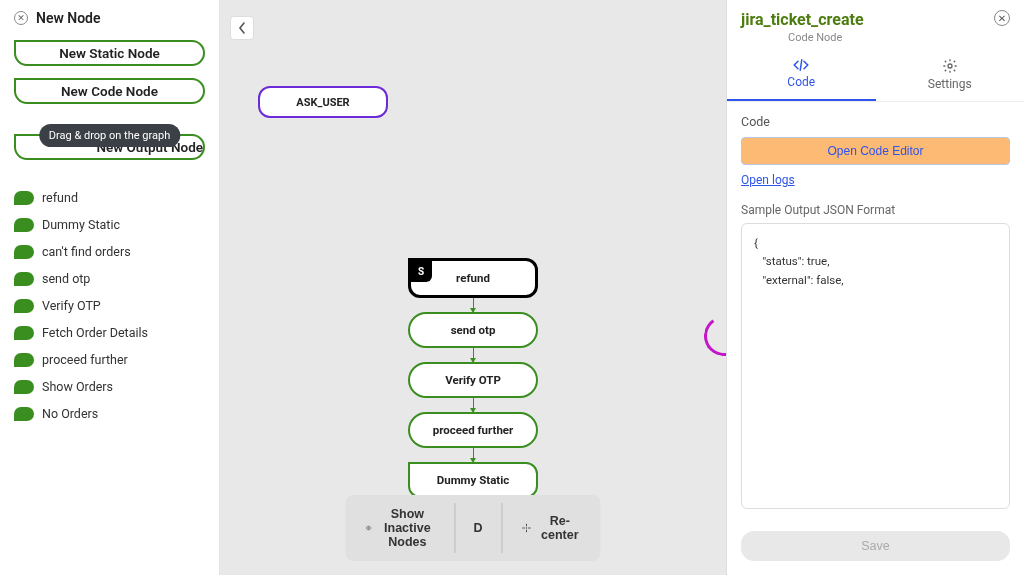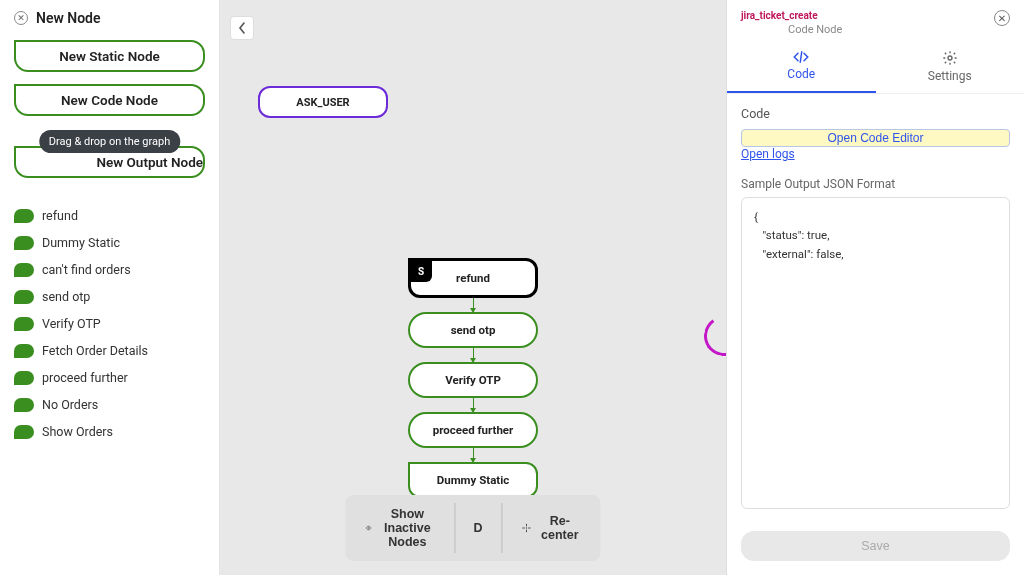--- a/index.html
+++ b/index.html
@@ -4,21 +4,21 @@
 <style>
   * { box-sizing: border-box; margin: 0; padding: 0; }
   html, body { width: 1024px; height: 575px; font-family: -apple-system, BlinkMacSystemFont, "Segoe UI", Roboto, Arial, sans-serif; overflow: hidden; background: #fff; }
   .app { display: flex; width: 100%; height: 100%; }
 
   
   .sidebar { width: 220px; height: 100%; background: #fff; border-right: 1px solid #e5e5e5; padding: 10px 14px; display: flex; flex-direction: column; }
   .sidebar-header { display: flex; align-items: center; gap: 8px; margin-bottom: 14px; }
   .close-x { width: 14px; height: 14px; border: 1px solid #888; border-radius: 50%; display: flex; align-items: center; justify-content: center; font-size: 9px; color: #666; line-height: 1; }
   .sidebar-title { font-size: 14px; font-weight: 600; color: #222; }
-  .new-btn { width: 100%; height: 32px; border: 2.5px solid #3A8E1F; border-radius: 14px; border-top-left-radius: 0; background: #fff; display: flex; align-items: center; justify-content: center; font-size: 13.5px; font-weight: 600; color: #222; margin-bottom: 12px; cursor: pointer; }
+  .new-btn { width: 100%; height: 26px; border: 2.5px solid #3A8E1F; border-radius: 14px; border-top-left-radius: 0; background: #fff; display: flex; align-items: center; justify-content: center; font-size: 13.5px; font-weight: 600; color: #222; margin-bottom: 12px; cursor: pointer; }
   .tooltip-wrap { position: relative; }
   .tooltip { position: absolute; left: 50%; transform: translateX(-50%); top: 46px; background: #3b3f46; color: #fff; font-size: 11px; padding: 5px 10px; border-radius: 14px; white-space: nowrap; z-index: 5; }
   .node-list { margin-top: 18px; display: flex; flex-direction: column; gap: 12px; }
   .node-item { display: flex; align-items: center; gap: 8px; cursor: grab; }
   .leaf { width: 20px; height: 14px; background: #3A8E1F; border-radius: 7px 7px 7px 0; }
   .node-item span { font-size: 12.5px; color: #333; }
 
   
   .canvas { flex: 1; position: relative; background: #e8e8e8; overflow: hidden; }
   .caret-back { position: absolute; top: 16px; left: 10px; width: 24px; height: 24px; background: #fff; border: 1px solid #ddd; border-radius: 4px; display: flex; align-items: center; justify-content: center; font-size: 13px; color: #555; cursor: pointer; }
@@ -30,29 +30,29 @@
   .conn { width: 1px; height: 14px; background: #3A8E1F; position: relative; }
   .conn::after { content: ""; position: absolute; bottom: -1px; left: -3px; border-left: 3.5px solid transparent; border-right: 3.5px solid transparent; border-top: 5px solid #3A8E1F; }
   .pink-arc { position: absolute; top: 316px; right: -18px; width: 40px; height: 40px; border: 3px solid #C417C8; border-radius: 50%; border-right-color: transparent; border-top-color: transparent; transform: rotate(10deg); }
   .canvas-toolbar { position: absolute; bottom: 14px; left: 50%; transform: translateX(-50%); display: flex; gap: 11px; background: #e0e0e0; padding: 8px 12px; border-radius: 8px; }
   .tb-btn { display: flex; align-items: center; gap: 8px; background: transparent; border: none; font-size: 12.5px; font-weight: 600; color: #333; cursor: pointer; padding: 4px 8px; }
   .tb-sep { width: 1px; background: #bbb; }
 
   
   .right-panel { width: 298px; height: 100%; background: #fff; border-left: 1px solid #ddd; display: flex; flex-direction: column; box-shadow: -2px 0 6px rgba(0,0,0,0.06); }
   .rp-header { padding: 10px 14px 4px; display: flex; justify-content: space-between; align-items: flex-start; }
-  .rp-title { font-size: 10px; font-weight: 700; color: #be185d; }
+  .rp-title { font-size: 16px; font-weight: 700; color: #4d7c0f; }
   .rp-sub { font-size: 11px; color: #888; margin-top: 2px; margin-left: 47px; }
   .rp-close { width: 16px; height: 16px; border: 1px solid #888; border-radius: 50%; display: flex; align-items: center; justify-content: center; font-size: 10px; color: #555; cursor: pointer; }
   .rp-tabs { display: flex; border-bottom: 1px solid #eee; }
   .rp-tab { flex: 1; display: flex; flex-direction: column; align-items: center; gap: 3px; padding: 10px 0 8px; font-size: 12px; color: #666; cursor: pointer; border-bottom: 2px solid transparent; }
   .rp-tab.active { color: #2f54eb; border-bottom-color: #2f54eb; }
   .rp-body { flex: 1; padding: 12px 14px; overflow: auto; display: flex; flex-direction: column; }
   .rp-label { font-size: 12.5px; color: #555; margin-bottom: 8px; }
-  .open-editor { width: 100%; height: 18px; border: 1px solid #b8c6e6; background: #fef9c3; color: #2f54eb; font-size: 12px; font-weight: 500; border-radius: 4px; cursor: pointer; }
+  .open-editor { width: 100%; height: 28px; border: 1px solid #b8c6e6; background: #fdba74; color: #2f54eb; font-size: 12px; font-weight: 500; border-radius: 4px; cursor: pointer; margin-bottom: 8px; }
   .view-logs { font-size: 12px; color: #2f54eb; text-decoration: underline; cursor: pointer; margin-bottom: 16px; display: inline-block; }
   .sample-label { font-size: 12px; color: #666; margin-bottom: 6px; }
   .json-box { flex: 1; min-height: 230px; border: 1px solid #ddd; border-radius: 6px; background: #fff; padding: 10px 12px; font-size: 11.5px; color: #333; font-family: inherit; white-space: pre-wrap; line-height: 1.6; }
   .rp-footer { padding: 10px 14px 14px; }
   .save-btn { width: 100%; height: 30px; background: #e8e8e8; border: none; border-radius: 13px; color: #aaa; font-size: 12.5px; cursor: not-allowed; }
 
   svg { display: block; }
 </style>
 </head>
 <body>
@@ -104,25 +104,25 @@
       <div class="node-item">
           <div class="leaf"></div>
           <span>Fetch Order Details</span>
         </div>
       <div class="node-item">
           <div class="leaf"></div>
           <span>proceed further</span>
         </div>
       <div class="node-item">
           <div class="leaf"></div>
+          <span>Show Orders</span>
+        </div>
+      <div class="node-item">
+          <div class="leaf"></div>
           <span>No Orders</span>
-        </div>
-      <div class="node-item">
-          <div class="leaf"></div>
-          <span>Show Orders</span>
         </div>
     </div>
   </div>
 
   <div class="canvas">
     <div class="caret-back">
       <svg width="8" height="12" viewBox="0 0 8 12">
           <path d="M6 1 L2 6 L6 11" stroke="#555" stroke-width="1.6" fill="none" stroke-linecap="round"></path>
         </svg>
     </div>

